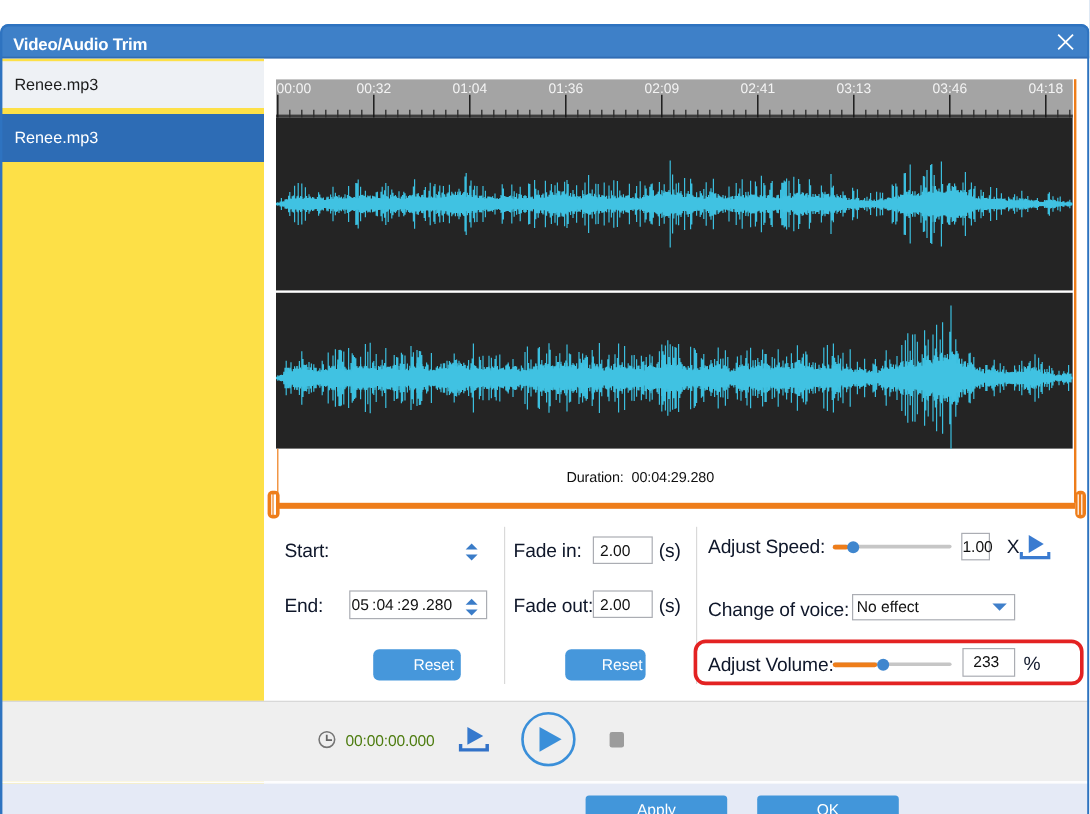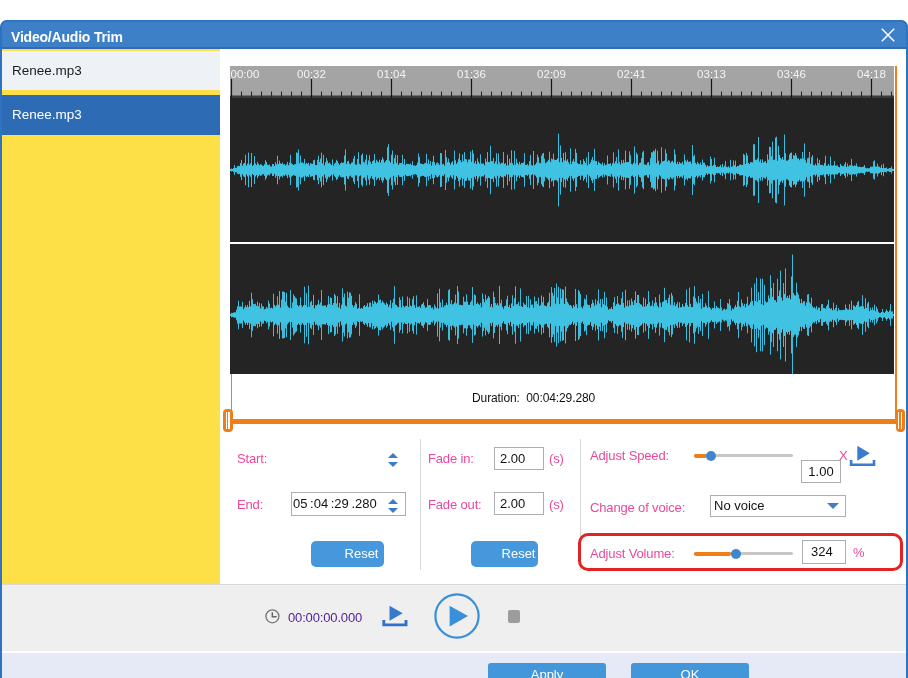--- a/index.html
+++ b/index.html
@@ -9,21 +9,21 @@
        border-bottom-width:2.5px;border-bottom-color:#2b5ea7;border-radius:7px;z-index:50;pointer-events:none;}
   .abs{position:absolute;}
   .titlebar{position:absolute;left:0;top:0;width:908px;height:29px;background:#3e80c8;
     border-bottom:2px solid #306cb4;border-radius:5px 5px 0 0;}
   .title{position:absolute;left:11px;top:8.5px;font-size:14px;font-weight:bold;color:#fff;letter-spacing:-0.2px;}
   .sidebar{position:absolute;left:0;top:29px;width:219.5px;height:656px;background:#fde047;}
   .item1{position:absolute;left:0;top:2px;width:219.5px;height:39px;background:#eef1f5;color:#1c1c1c;
      font-size:13.5px;line-height:39px;padding-left:12px;}
   .item2{position:absolute;left:0;top:46px;width:219.5px;height:40px;background:#2d6cb5;color:#fff;
      font-size:13.5px;line-height:40px;padding-left:12px;}
-  .label{position:absolute;font-size:13px;color:#ec4899;white-space:nowrap;letter-spacing:-0.15px;}
+  .label{position:absolute;font-size:16px;color:#0f172a;white-space:nowrap;letter-spacing:-0.15px;}
   .ibox{position:absolute;background:#fff;border:1px solid #abadb3;font-size:13.5px;color:#111;}
   .btn{position:absolute;background:#4697db;border-radius:5px;color:#fff;font-size:13px;text-align:center;padding-left:28px;}
   .bbtn{position:absolute;background:#4296da;border-radius:3px;color:#fff;font-size:13px;text-align:center;width:118px;height:24px;line-height:24px;top:643px;}
   .vsep{position:absolute;width:1px;background:#d9d9d9;top:419px;height:131px;}
 </style>
 </head>
 <body>
 <div class="win">
   <div class="frame"></div>
 
@@ -96,46 +96,46 @@
   <div class="label" style="left:549px;top:431px;">(s)</div>
   <div class="label" style="left:428px;top:477px;">Fade out:</div>
   <div class="ibox" style="left:494px;top:472px;width:50px;height:23px;line-height:21px;padding-left:5px;font-size:13px">2.00</div>
   <div class="label" style="left:549px;top:477px;">(s)</div>
   <div class="btn" style="left:471px;top:521px;width:67px;height:26px;line-height:26px">Reset</div>
 
   <div class="label" style="left:590px;top:428px;">Adjust Speed:</div>
   <div class="abs" style="left:694px;top:434px;width:99px;height:3px;background:#c6c6c6;border-radius:2px"></div>
   <div class="abs" style="left:694px;top:433.5px;width:13px;height:4px;background:#ee7d1a;border-radius:2px"></div>
   <div class="abs" style="left:705.5px;top:431px;width:10px;height:10px;background:#3f86ce;border-radius:50%"></div>
-  <div class="ibox" style="left:801px;top:440px;width:40px;height:23px;line-height:21px;text-align:center;font-size:13px">1.00</div>
+  <div class="ibox" style="left:801px;top:424px;width:24px;height:23px;line-height:21px;text-align:center;font-size:13px">1.00</div>
   <div class="label" style="left:839px;top:428px;">X</div>
   <svg class="abs" style="left:849px;top:424px" width="27" height="23" viewBox="0 0 27 23">
     <path d="M8.3 1.8 L20.8 9.3 L8.3 16.8 Z" fill="#3a7bd0"></path>
     <path d="M2.1 16 V20.7 H25 V16" fill="none" stroke="#3a7bd0" stroke-width="2.6"></path>
   </svg>
 
   <div class="label" style="left:590px;top:480px;">Change of voice:</div>
-  <div class="ibox" style="left:710px;top:475px;width:136px;height:22px;line-height:20px;padding-left:3px;font-size:13px">No voice</div>
+  <div class="ibox" style="left:710px;top:475px;width:136px;height:22px;line-height:20px;padding-left:3px;font-size:13px">No effect</div>
   <div class="abs" style="left:826.6px;top:483px;width:0;height:0;border-left:6px solid transparent;border-right:6px solid transparent;border-top:6.5px solid #3f7fca"></div>
 
   <div class="abs" style="left:578px;top:513px;width:325px;height:38px;border:3px solid #e32222;border-radius:10px"></div>
   <div class="label" style="left:590px;top:526px;">Adjust Volume:</div>
   <div class="abs" style="left:694px;top:532px;width:99px;height:3px;background:#c6c6c6;border-radius:2px"></div>
   <div class="abs" style="left:694px;top:531.5px;width:37px;height:4px;background:#ee7d1a;border-radius:2px"></div>
   <div class="abs" style="left:730.5px;top:528.7px;width:10px;height:10px;background:#3f86ce;border-radius:50%"></div>
-  <div class="ibox" style="left:802px;top:520px;width:44px;height:24px;line-height:22px;padding-left:8px;font-size:13px">324</div>
+  <div class="ibox" style="left:802px;top:520px;width:44px;height:24px;line-height:22px;padding-left:8px;font-size:13px">233</div>
   <div class="label" style="left:853px;top:525px;">%</div>
 
   <div class="abs" style="left:0px;top:563.5px;width:908px;height:67px;background:#efefef;border-top:1.5px solid #d8d8d8"></div>
   <div class="abs" style="left:0px;top:630.5px;width:908px;height:2px;background:#fdfdfe"></div>
   <svg class="abs" style="left:265px;top:589px" width="15" height="15" viewBox="0 0 15 15">
     <circle cx="7.4" cy="7.3" r="6.5" fill="none" stroke="#757575" stroke-width="1.3"></circle>
     <path d="M7.3 3.2 V7.7 H11.7" fill="none" stroke="#666666" stroke-width="1.5"></path>
   </svg>
-  <div class="label" style="left:288px;top:590px;font-size:13px;color:#4c1d95">00:00:00.000</div>
+  <div class="label" style="left:288px;top:590px;font-size:13px;color:#4d7c0f">00:00:00.000</div>
   <svg class="abs" style="left:381.5px;top:585px" width="26" height="22" viewBox="0 0 26 22">
     <path d="M7.5 0.8 L20.7 8.3 L7.5 15.7 Z" fill="#3679cd"></path>
     <path d="M1.8 15 V19.9 H24 V15" fill="none" stroke="#3272c8" stroke-width="2.9"></path>
   </svg>
   <svg class="abs" style="left:433.5px;top:572.5px" width="46" height="46" viewBox="0 0 46 46">
     <circle cx="23" cy="23" r="21.6" fill="none" stroke="#3a8fd9" stroke-width="2.2"></circle>
     <path d="M15.6 12.8 L34 23 L15.6 33.4 Z" fill="#3a8fd9"></path>
   </svg>
   <div class="abs" style="left:508px;top:590px;width:12px;height:13px;background:#9c9c9c;border-radius:2px"></div>
 

